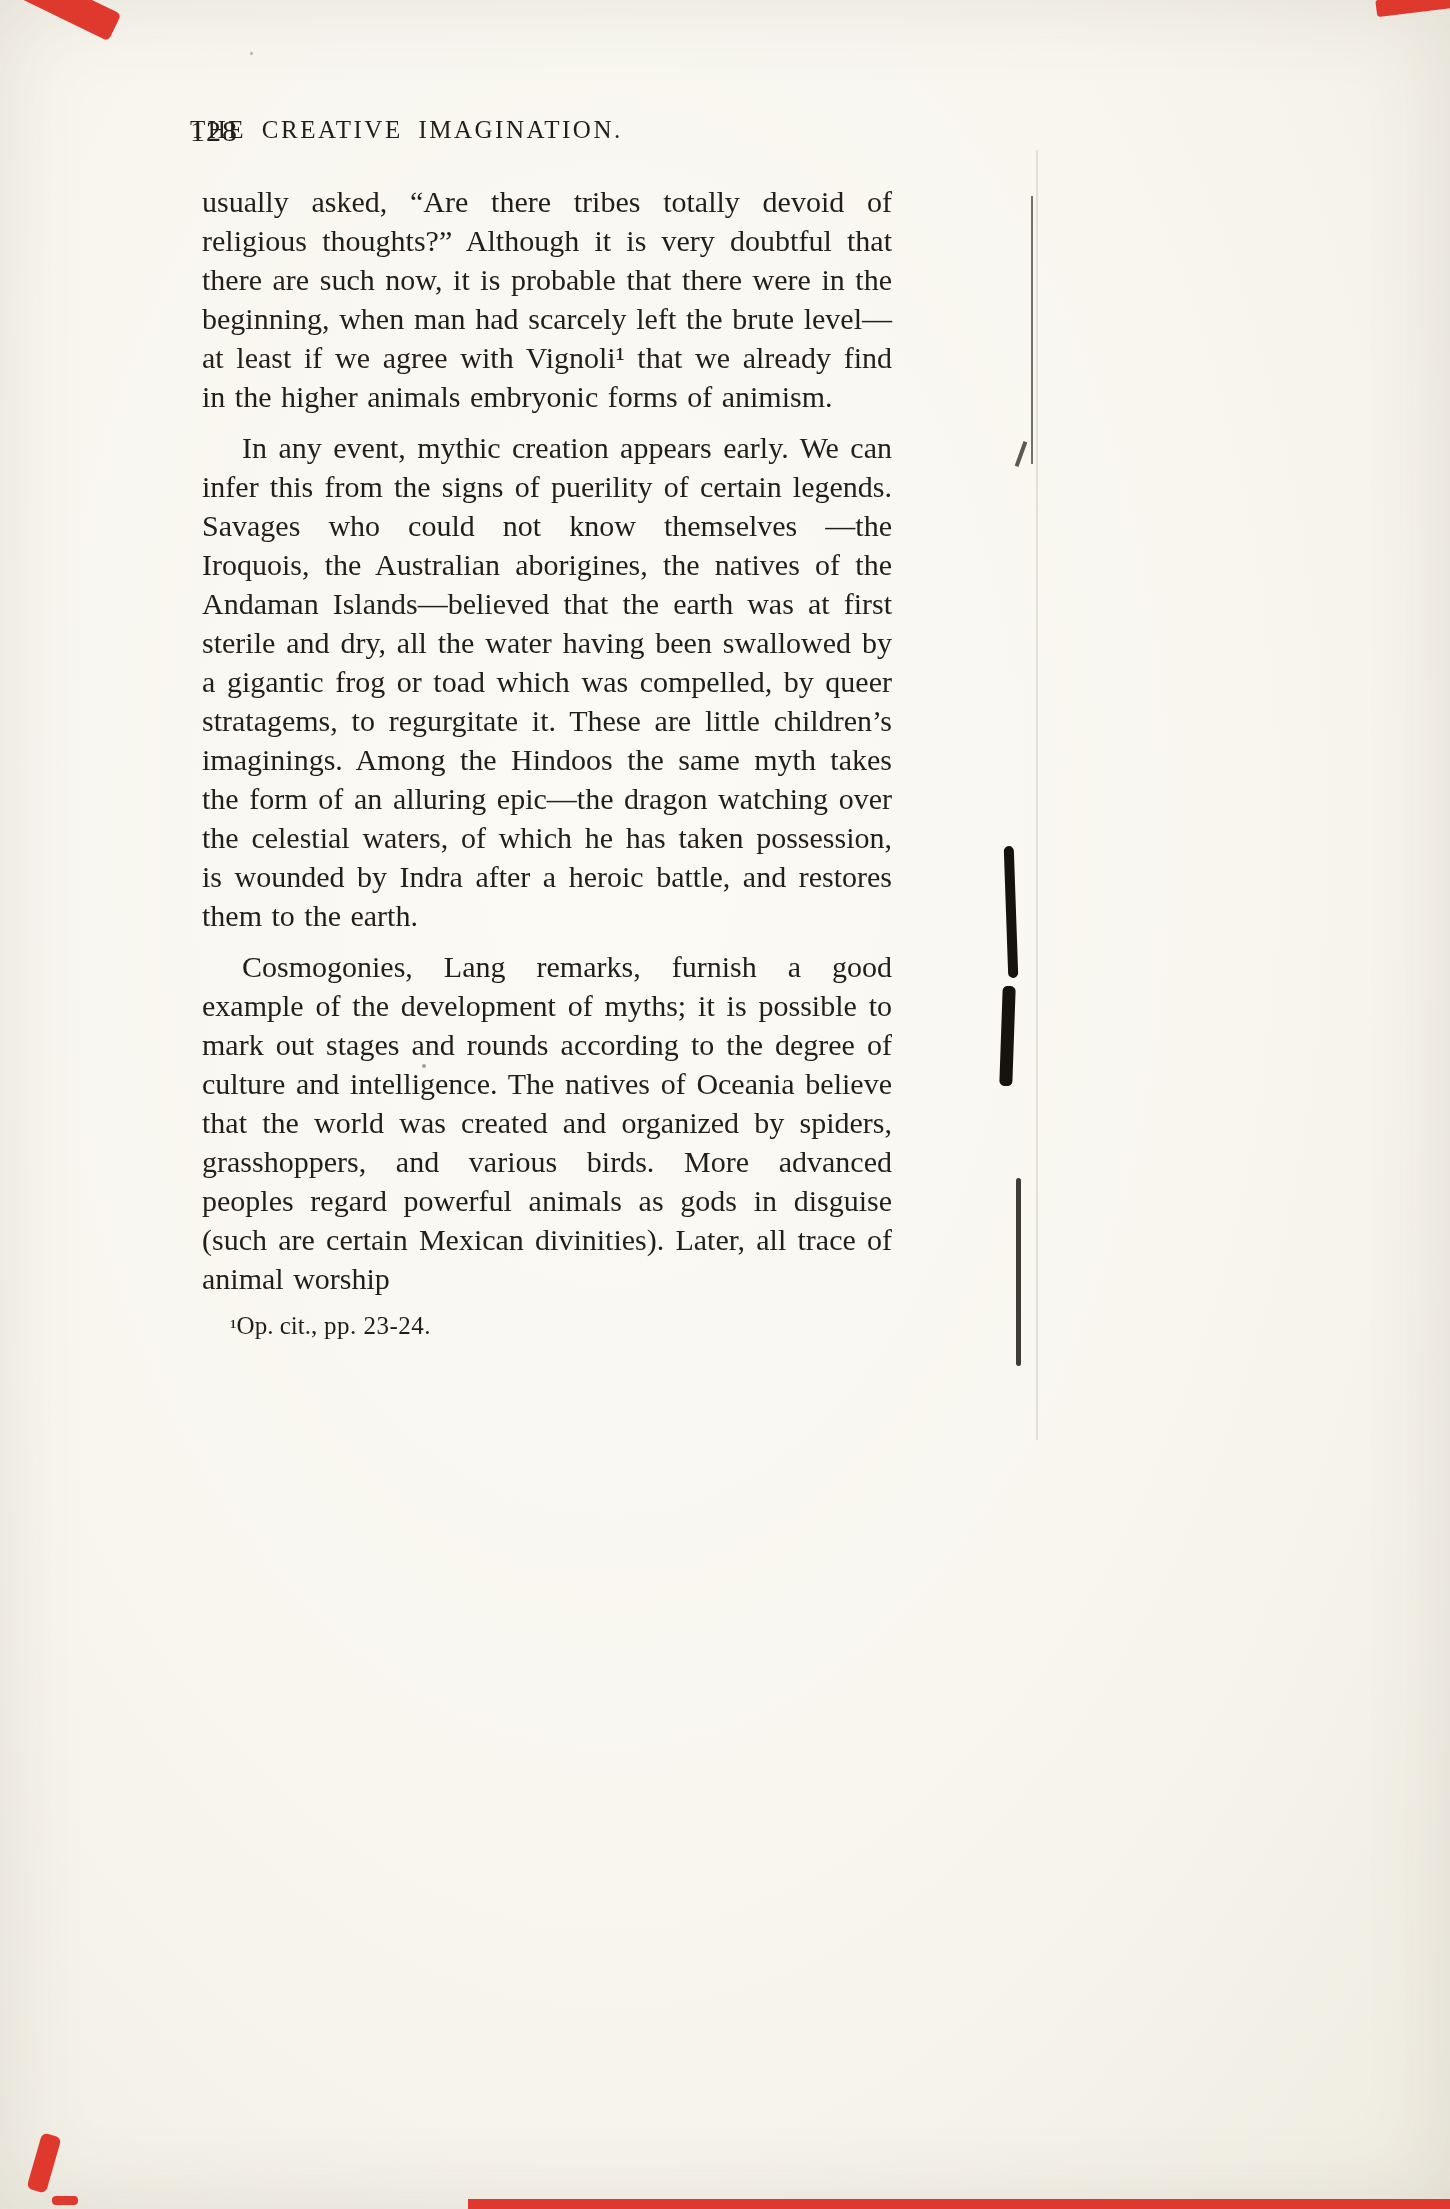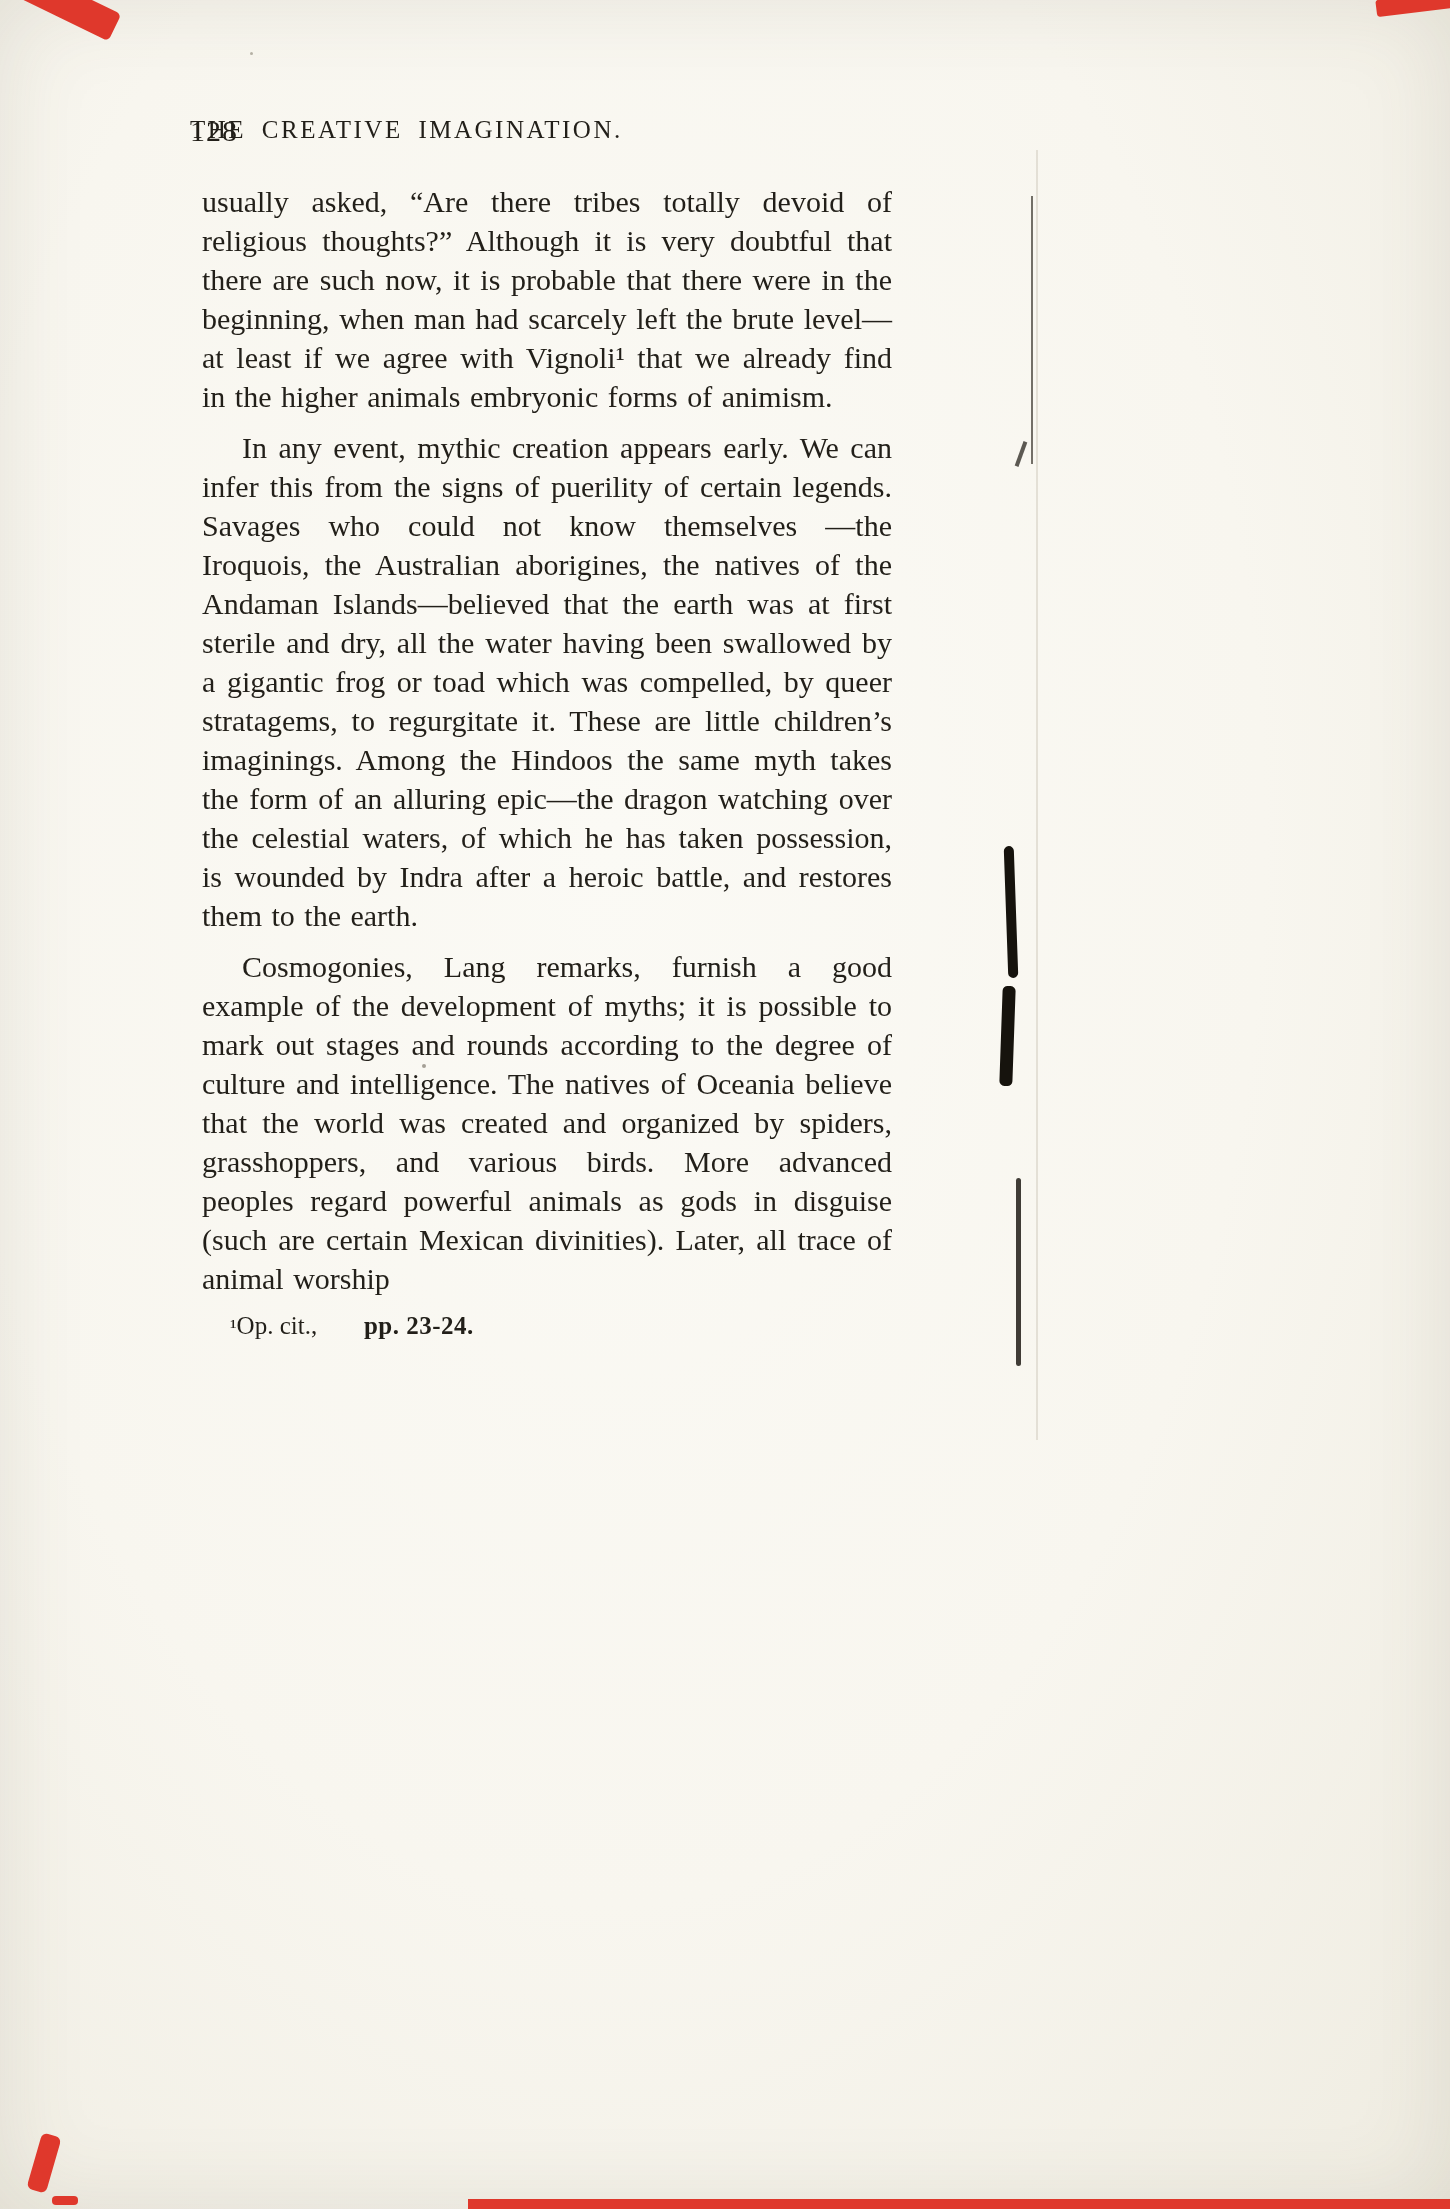--- a/index.html
+++ b/index.html
@@ -48,21 +48,21 @@
       word-spacing:2px;
     }
     .page-body p.indent{text-indent:40px;}
     .footnote{
       margin-top:10px;
       padding-left:40px;
       font-size:25px;
       line-height:32px;
     }
     .footnote .work{}
-    .footnote .pages{font-weight:700;letter-spacing:0.5px;margin-left:40px;}
+    .footnote .pages{font-weight:400;letter-spacing:0.5px;}
     .footnote .marker{font-size:22px;}
 
     
     .artifact{position:absolute;pointer-events:none;}
     .red{background:var(--scan-red);}
     .a-red-tl{left:16px;top:-10px;width:104px;height:30px;transform:rotate(26deg);border-radius:5px;}
     .a-red-tr{right:-10px;top:-5px;width:84px;height:17px;transform:rotate(-7deg);border-radius:3px;}
     .a-red-bl{left:34px;top:2134px;width:20px;height:58px;transform:rotate(16deg);border-radius:6px;}
     .a-red-bottom{left:468px;top:2199px;width:982px;height:10px;}
     .a-red-bottom2{left:52px;top:2196px;width:26px;height:9px;border-radius:4px;}

